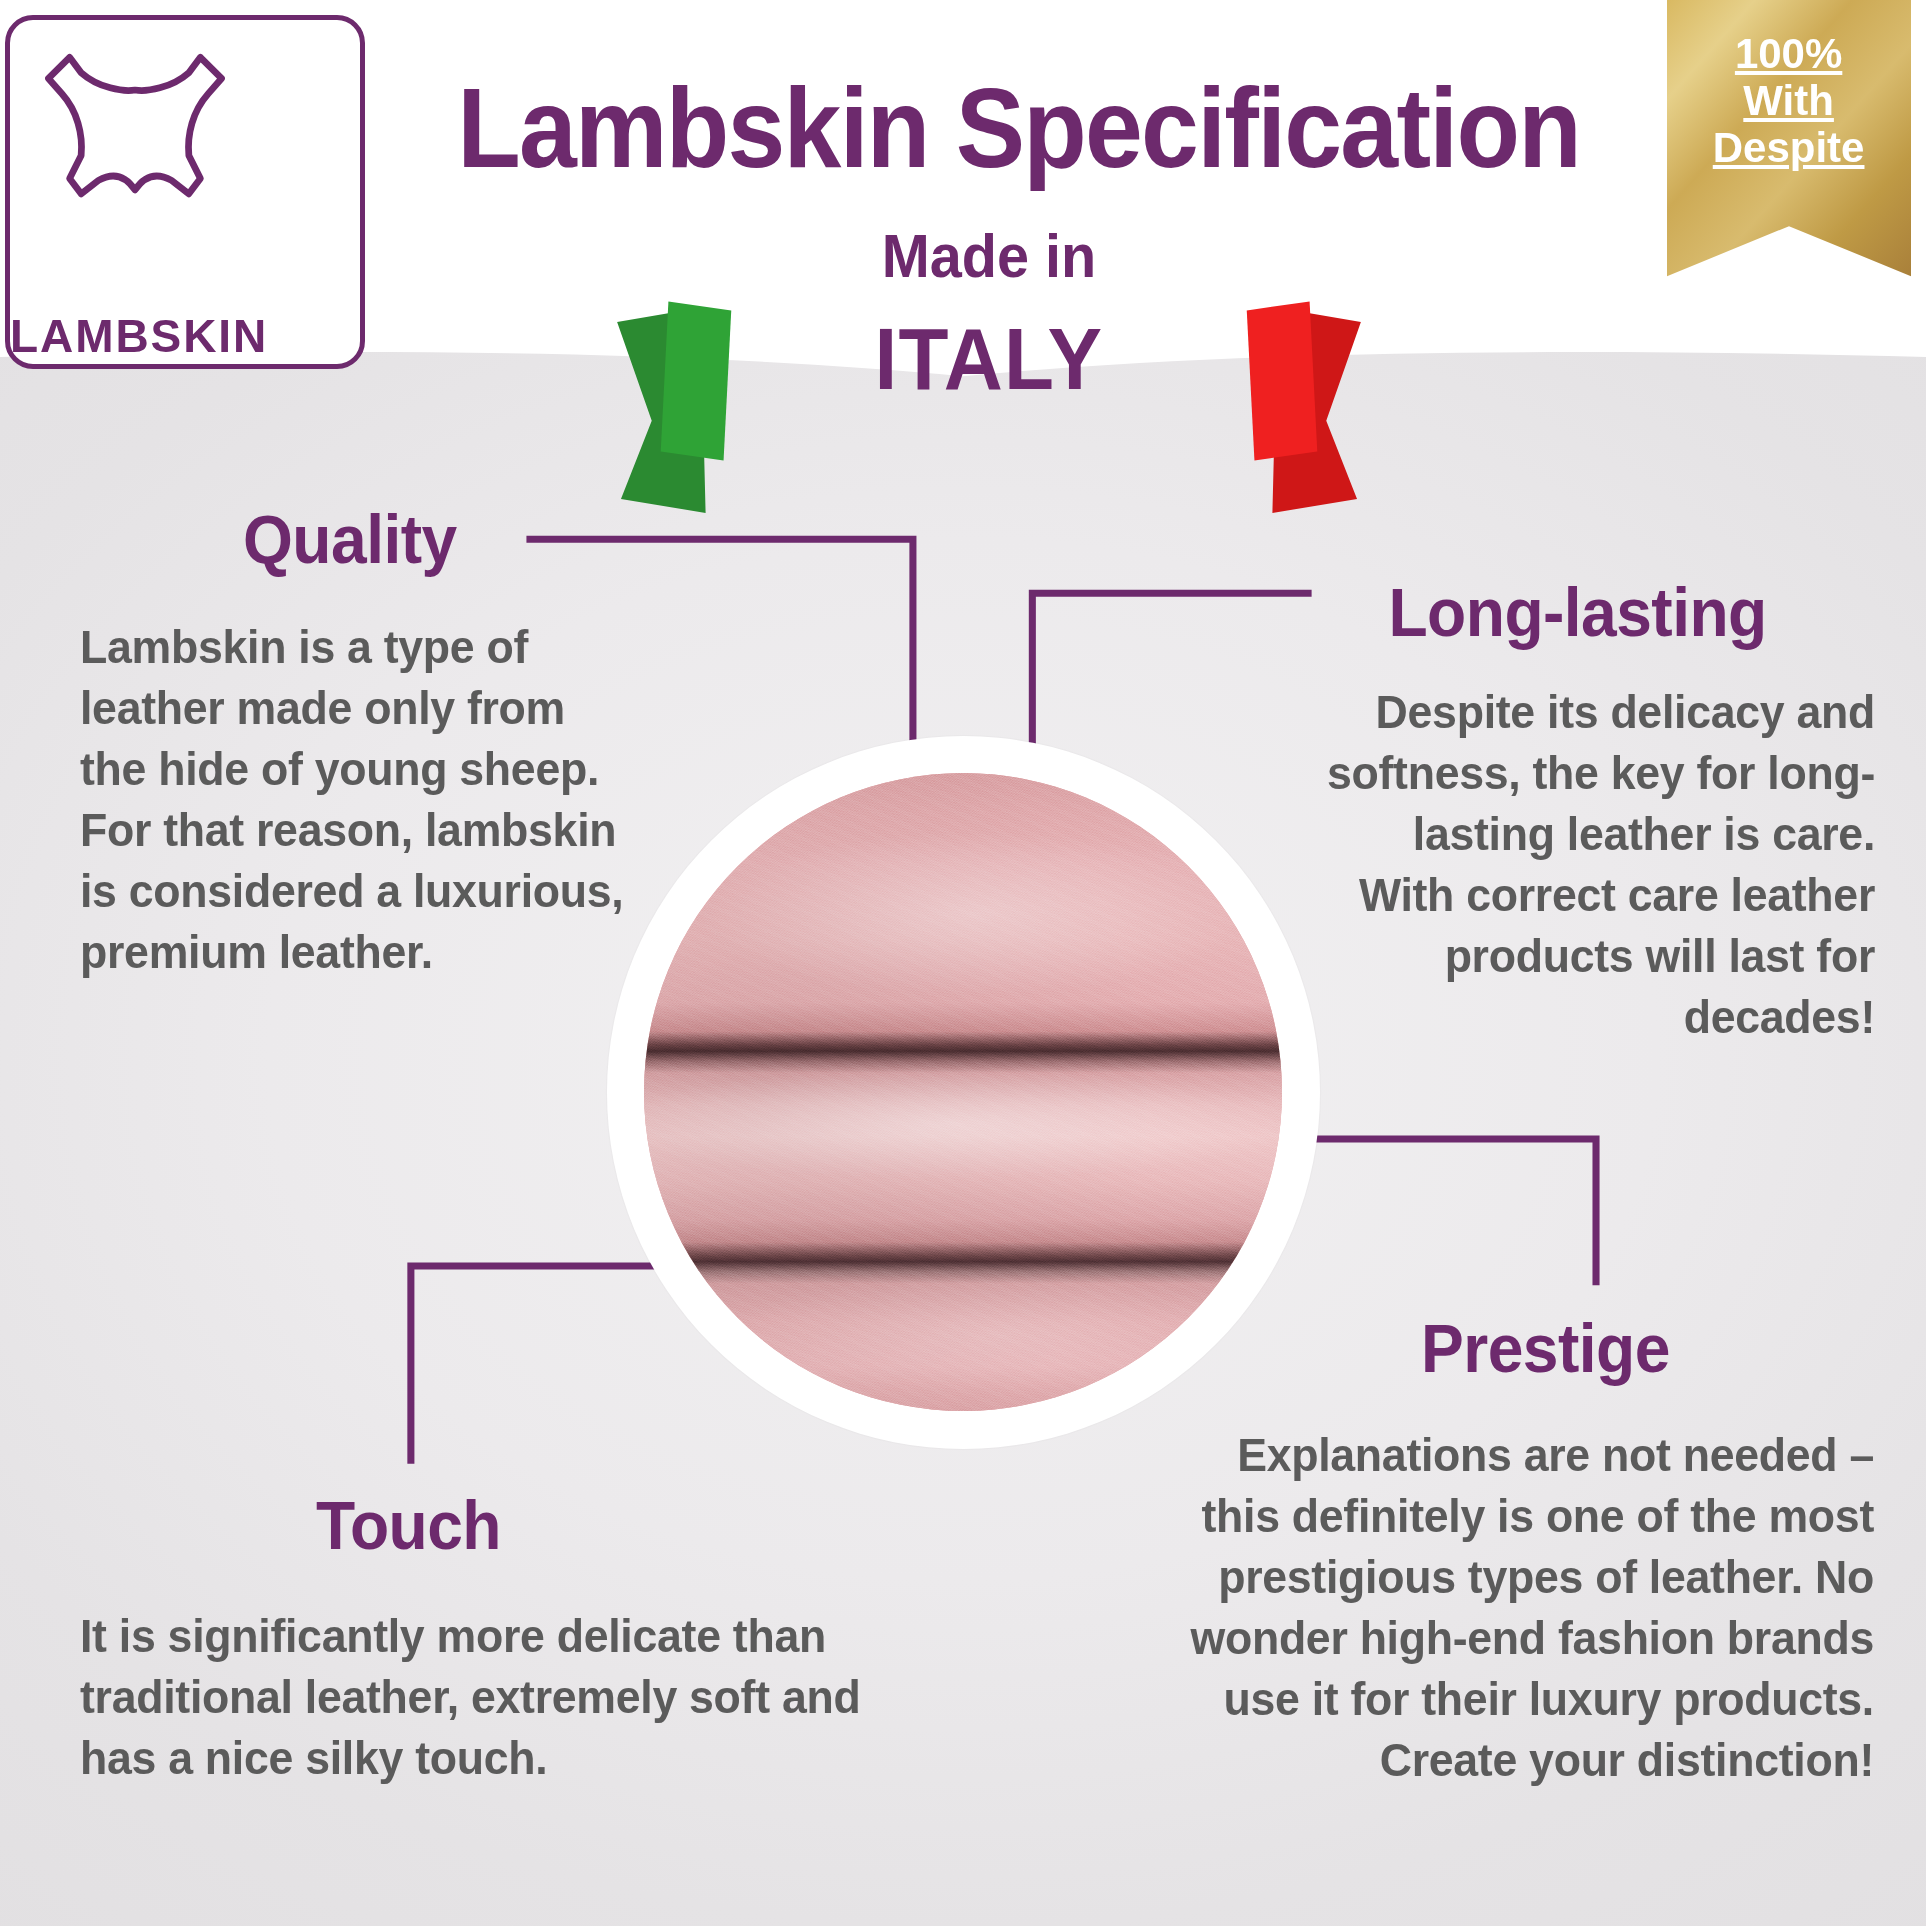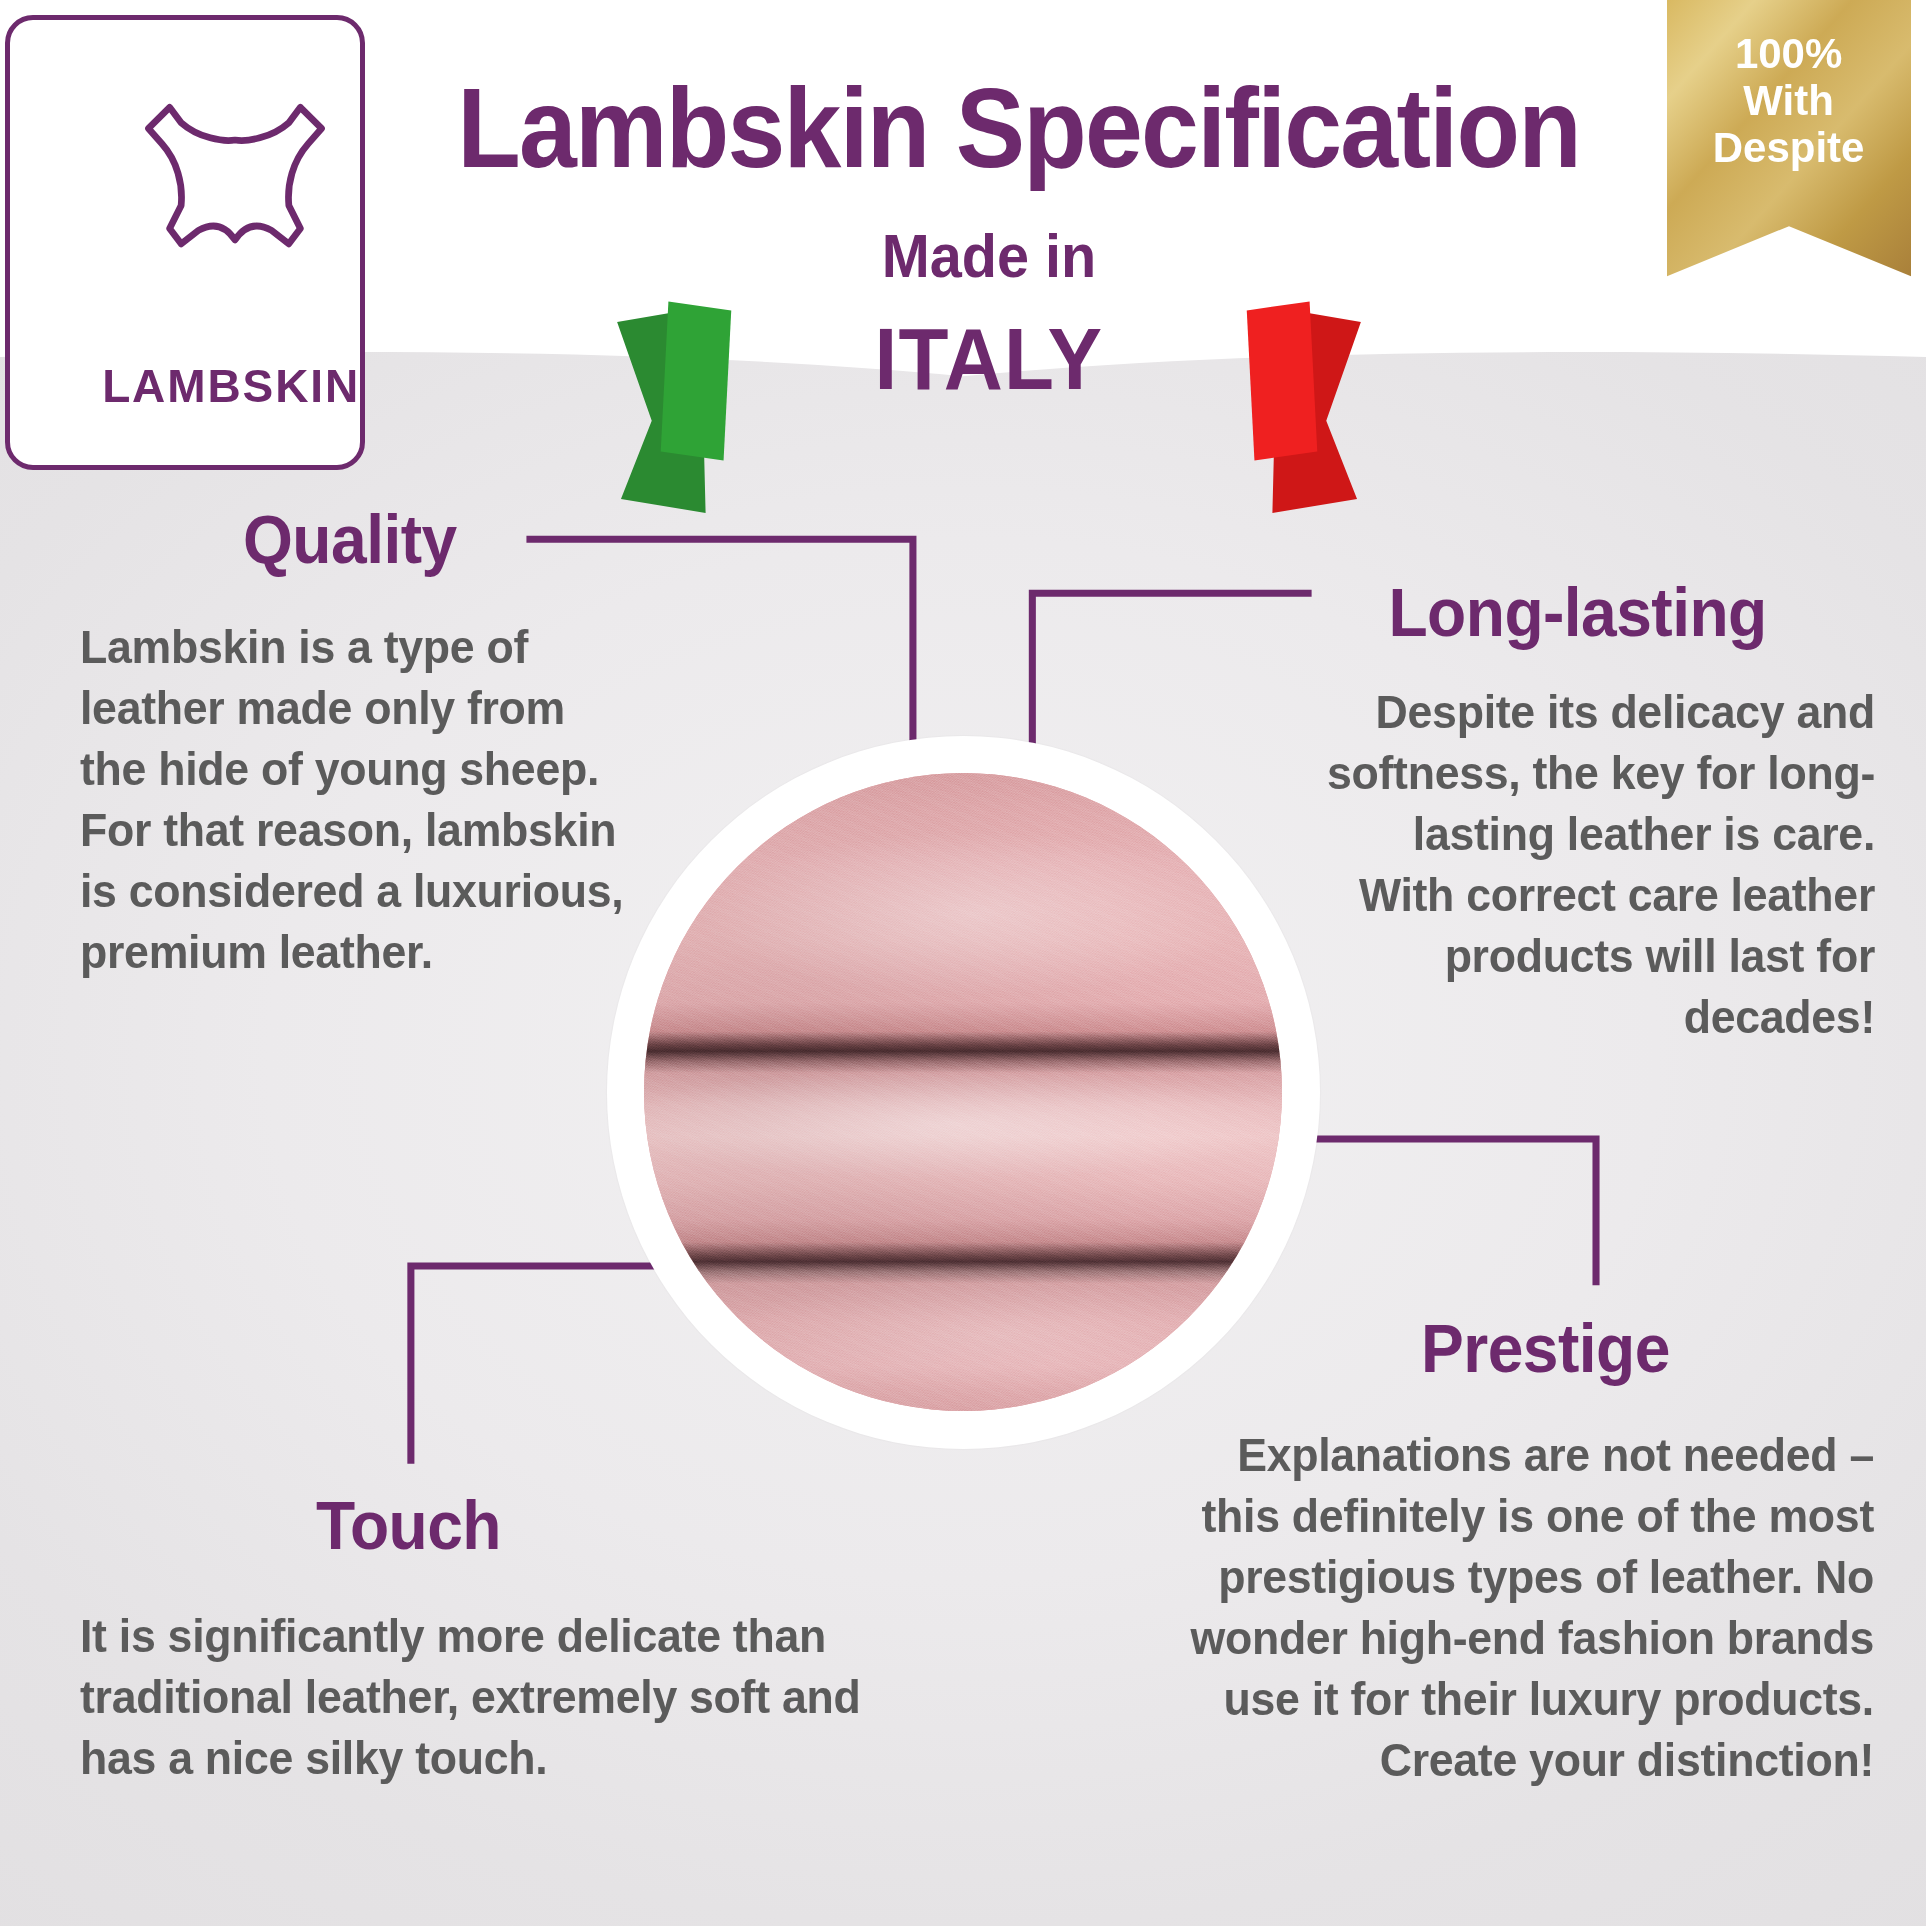--- a/index.html
+++ b/index.html
@@ -17,24 +17,24 @@
 
   
   .header-band{
     position:absolute;left:0;top:0;width:1926px;height:411px;
     overflow:hidden;pointer-events:none;
   }
   .header-band svg{display:block;}
 
   
   .logo-box{
-    position:absolute;left:5.1px;top:15.4px;width:360px;height:455px;
+    position:absolute;left:5.1px;top:15.4px;width:360px;height:354px;
     border:5.8px solid #6d2a6d;border-radius:28px;
     background:#ffffff;box-sizing:border-box;
-    display:flex;flex-direction:column;align-items:flex-end;justify-content:center;gap:44px;
+    display:flex;flex-direction:column;align-items:flex-start;justify-content:center;gap:44px;
   }
   .logo-hide{width:250px;height:212px;margin-top:11.6px;}
   .logo-text{
     color:#6d2a6d;font-weight:bold;font-size:46px;letter-spacing:1.9px;
     margin-top:19px;font-family:"Liberation Sans", sans-serif;
   }
 
   
   .main-title{
     position:absolute;left:411px;top:72px;width:1156px;
@@ -63,20 +63,21 @@
 
   
   .gold-ribbon{
     position:absolute;right:15.4px;top:0;width:244px;height:302px;
   }
   .gold-ribbon svg{display:block;position:absolute;inset:0;}
   .gold-text{
     position:absolute;left:0;top:29.5px;width:244px;text-align:center;
     color:#ffffff;font-weight:bold;font-size:42px;line-height:1.12;
     letter-spacing:0px;
+    text-decoration:underline;
   }
 
   
   .circle-outer{
     position:absolute;left:607px;top:736px;width:713px;height:713px;
     border-radius:50%;background:#ffffff;
     box-shadow:0 0 0 1.3px rgba(0,0,0,0.015);
   }
   .circle-inner{
     position:absolute;left:37px;top:37px;width:638px;height:638px;

